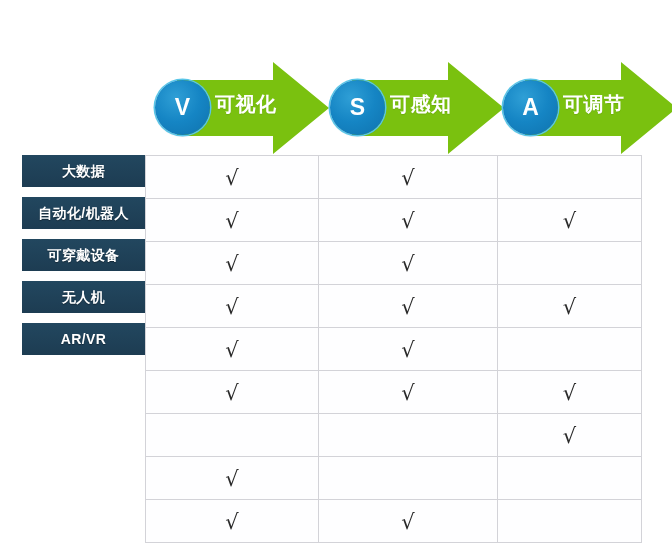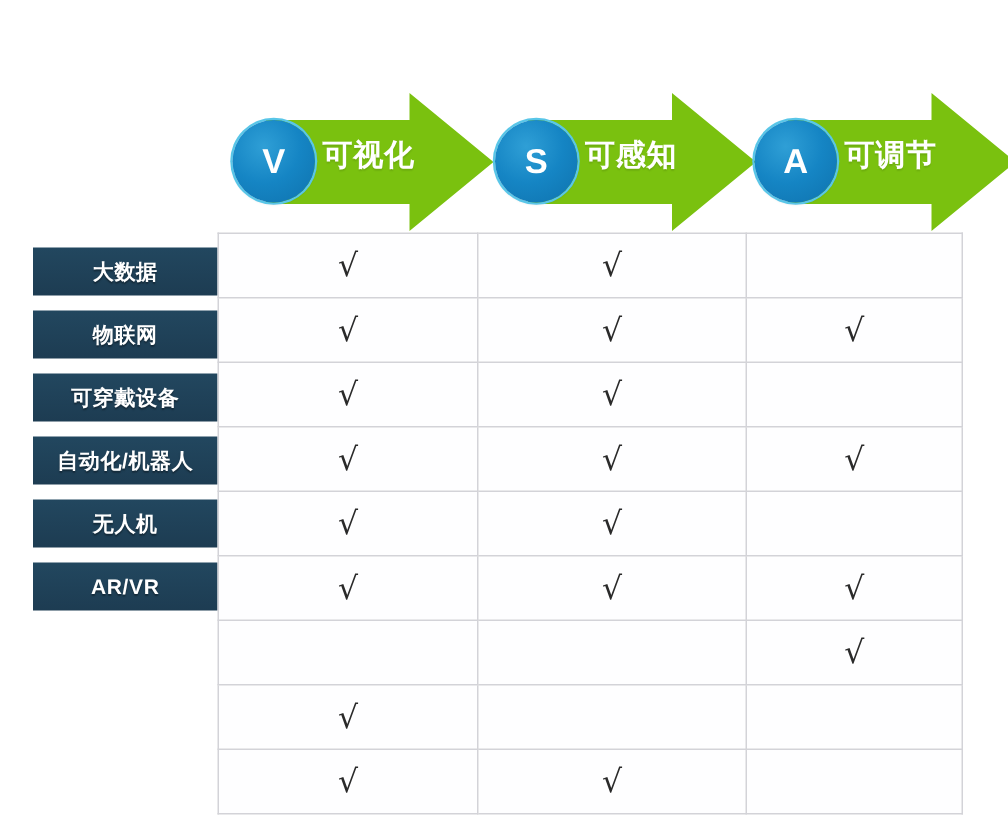--- a/index.html
+++ b/index.html
@@ -115,21 +115,21 @@
   
   .labels {
     position: absolute;
     left: 22px;
     top: 155px;
     width: 123px;
   }
   .chip {
     height: 42px;
     display: flex;
-    align-items: flex-end;
+    align-items: flex-start;
     justify-content: center;
     box-sizing: border-box;
   }
   .chip-inner {
     width: 123px;
     height: 32px;
     background: linear-gradient(180deg, #22475f 0%, #1d3c52 100%);
     display: flex;
     align-items: center;
     justify-content: center;
@@ -181,27 +181,24 @@
           <span>A</span>
         </div>
       </div>
     </div>
 
   <div class="labels">
       <div class="chip">
         <div class="chip-inner">大数据</div>
       </div>
       <div class="chip">
-        <div class="chip-inner">物联网</div>
+        <div class="chip-inner">自动化/机器人</div>
       </div>
       <div class="chip">
         <div class="chip-inner">可穿戴设备</div>
-      </div>
-      <div class="chip">
-        <div class="chip-inner">自动化/机器人</div>
       </div>
       <div class="chip">
         <div class="chip-inner">无人机</div>
       </div>
       <div class="chip">
         <div class="chip-inner">AR/VR</div>
       </div>
     </div>
 
   <table class="matrix">

